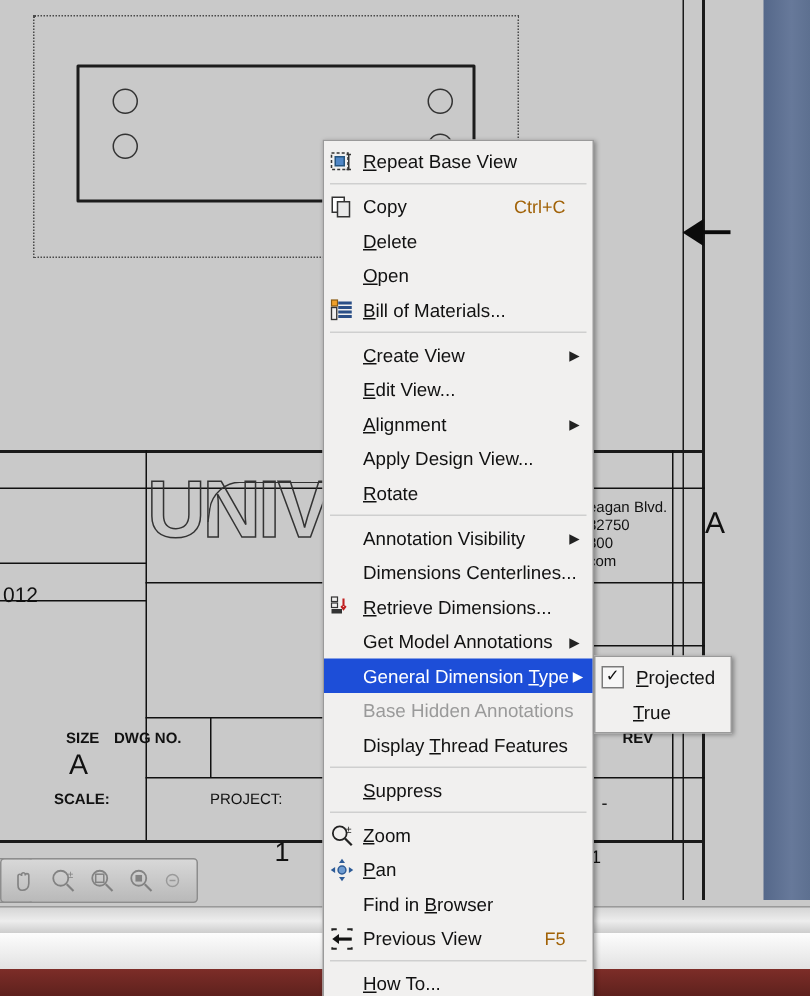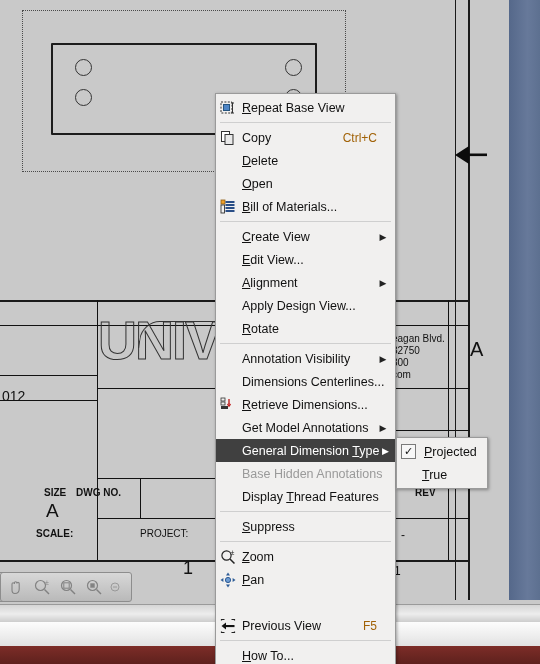--- a/index.html
+++ b/index.html
@@ -86,21 +86,21 @@
   }
   .mi{
     position:relative;height:23px;display:flex;align-items:center;
     padding:0 6px 0 0;box-sizing:border-box;white-space:nowrap;cursor:default;
   }
   .mi .ico{width:22px;min-width:22px;height:22px;display:flex;align-items:center;justify-content:center;margin-left:1px;}
   .mi .lbl{flex:1;padding-left:3px;}
   .mi .accel{color:#a16207;font-size:12px;padding-left:12px;}
   .mi .arrow{width:12px;min-width:12px;text-align:center;font-size:9px;color:#222;}
   .mi.disabled .lbl{color:#9a9a9a;}
-  .mi.selected{background:#404040;color:#fff;}
+  .mi.selected{background:#1d4ed8;color:#fff;}
   .mi.selected .arrow{color:#fff;}
   .sep{height:1px;background:#cfcfcf;margin:3px 4px;}
   u{text-decoration:underline;}
 
   
   #submenu{
     position:absolute;left:396px;top:437px;width:92px;
     background:#f1f0ef;border:1px solid #9a9a9a;
     box-shadow:1px 1px 3px rgba(0,0,0,.35);
     padding:2px 0;box-sizing:border-box;font-size:12.5px;color:#111;z-index:60;
@@ -364,20 +364,21 @@
           <polygon points="8,15.5 10,12.6 6,12.6" fill="#2d5b96"></polygon>
           <polygon points="0.5,8 3.4,6 3.4,10" fill="#2d5b96"></polygon>
           <polygon points="15.5,8 12.6,6 12.6,10" fill="#2d5b96"></polygon>
         </svg>
       </span>
       <span class="lbl"><u>P</u>an</span>
       <span class="arrow"></span>
     </div>
     <div class="mi">
       <span class="ico"></span>
+      <span class="lbl">Find in <u>B</u>rowser</span>
       <span class="arrow"></span>
     </div>
     <div class="mi">
       <span class="ico">
         <svg width="16" height="16" viewBox="0 0 16 16">
           <path d="M1.5 2.5v-1h3M14.5 2.5v-1h-3M1.5 13.5v1h3M14.5 13.5v1h-3" stroke="#222" stroke-width="1.2" fill="none"></path>
           <polygon points="1.5,8 6,4.6 6,11.4" fill="#111"></polygon>
           <rect x="5.5" y="7" width="9" height="2.1" fill="#111"></rect>
         </svg>
       </span>

